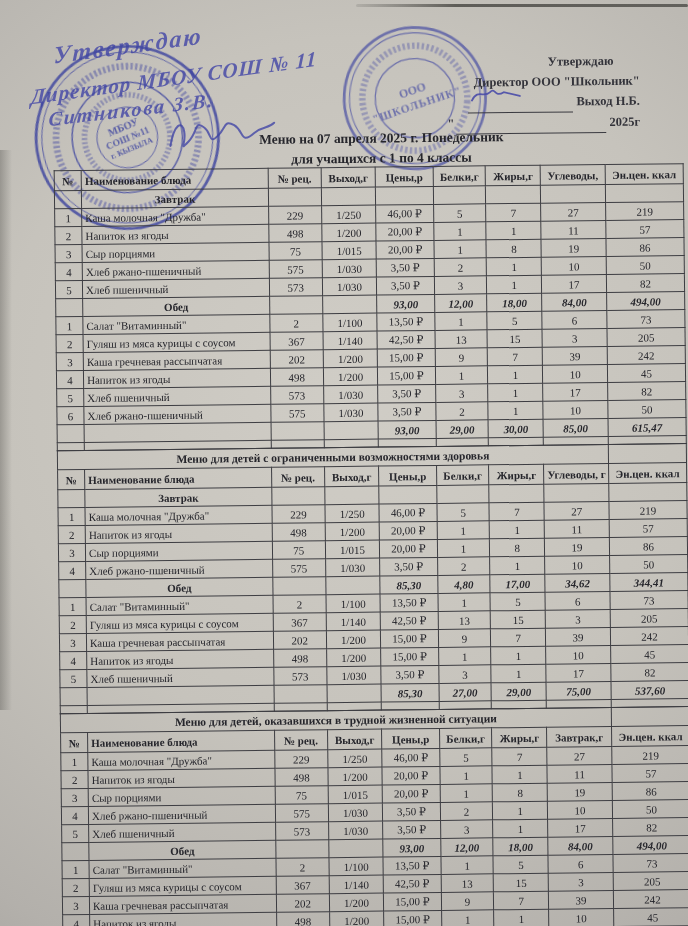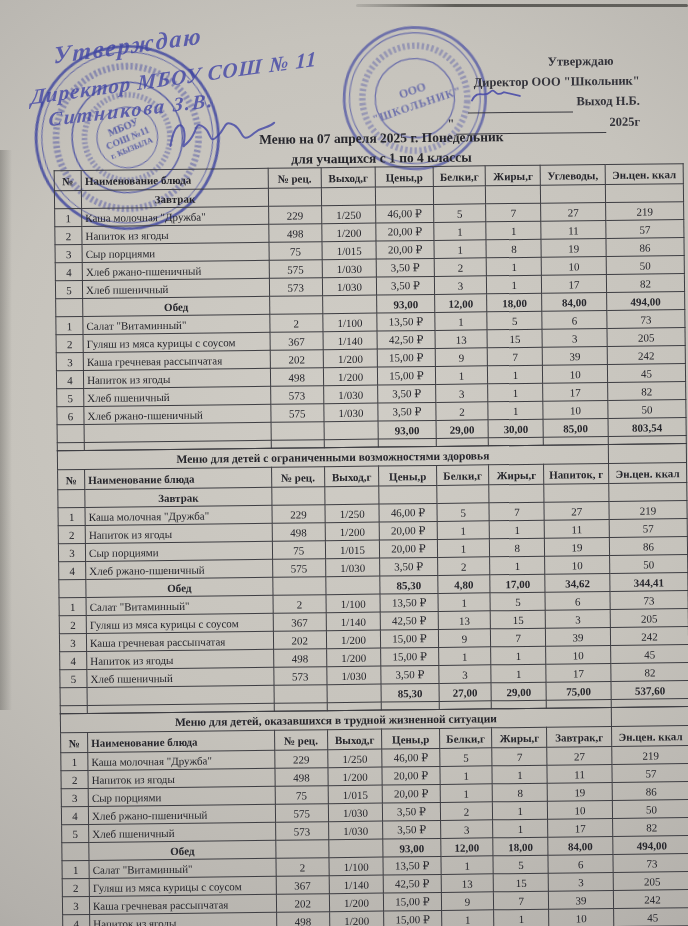--- a/index.html
+++ b/index.html
@@ -55,21 +55,21 @@
   table + table { margin-top:-1px; }
   col.c1{width:4.3%} col.c2{width:29.7%} col.c3{width:8.4%} col.c4{width:8.7%}
   col.c5{width:9.1%} col.c6{width:8.4%} col.c7{width:8.7%} col.c8{width:10.3%} col.c9{width:12.4%}
   td {
     border:1px solid #3d3d42; font-size:11px; color:#26262c;
     padding:1px 3px; height:15px; overflow:hidden; white-space:nowrap; text-align:center;
   }
   tr.hdr td { font-weight:bold; height:17px; }
   td.name, tr.hdr td.name { text-align:left; }
   td.sec { font-weight:bold; text-align:center; }
-  td.tot { font-weight:bold; }
+  td.tot { font-weight:bold;font-style:italic; }
   tr.empty td { height:7px; padding:0; }
   td.banner { font-weight:bold; font-size:11.5px; height:16px; }
 </style>
 </head>
 <body>
 
 <div class="photo-bg"></div>
 <div class="top-edge"></div>
 <div class="left-shade"></div>
 
@@ -302,21 +302,21 @@
           </tr>
           <tr>
             <td></td>
             <td></td>
             <td></td>
             <td></td>
             <td class="tot">93,00</td>
             <td class="tot">29,00</td>
             <td class="tot">30,00</td>
             <td class="tot">85,00</td>
-            <td class="tot">803,54</td>
+            <td class="tot">615,47</td>
           </tr>
           <tr class="empty">
             <td></td>
             <td></td>
             <td></td>
             <td></td>
             <td></td>
             <td></td>
             <td></td>
             <td></td>
@@ -342,21 +342,21 @@
             <td class="banner"></td>
           </tr>
           <tr class="hdr">
             <td>№</td>
             <td class="name">Наименование блюда</td>
             <td>№ рец.</td>
             <td>Выход,г</td>
             <td>Цены,р</td>
             <td>Белки,г</td>
             <td>Жиры,г</td>
-            <td>Напиток, г</td>
+            <td>Углеводы, г</td>
             <td>Эн.цен. ккал</td>
           </tr>
           <tr>
             <td></td>
             <td class="sec">Завтрак</td>
             <td></td>
             <td></td>
             <td></td>
             <td></td>
             <td></td>

